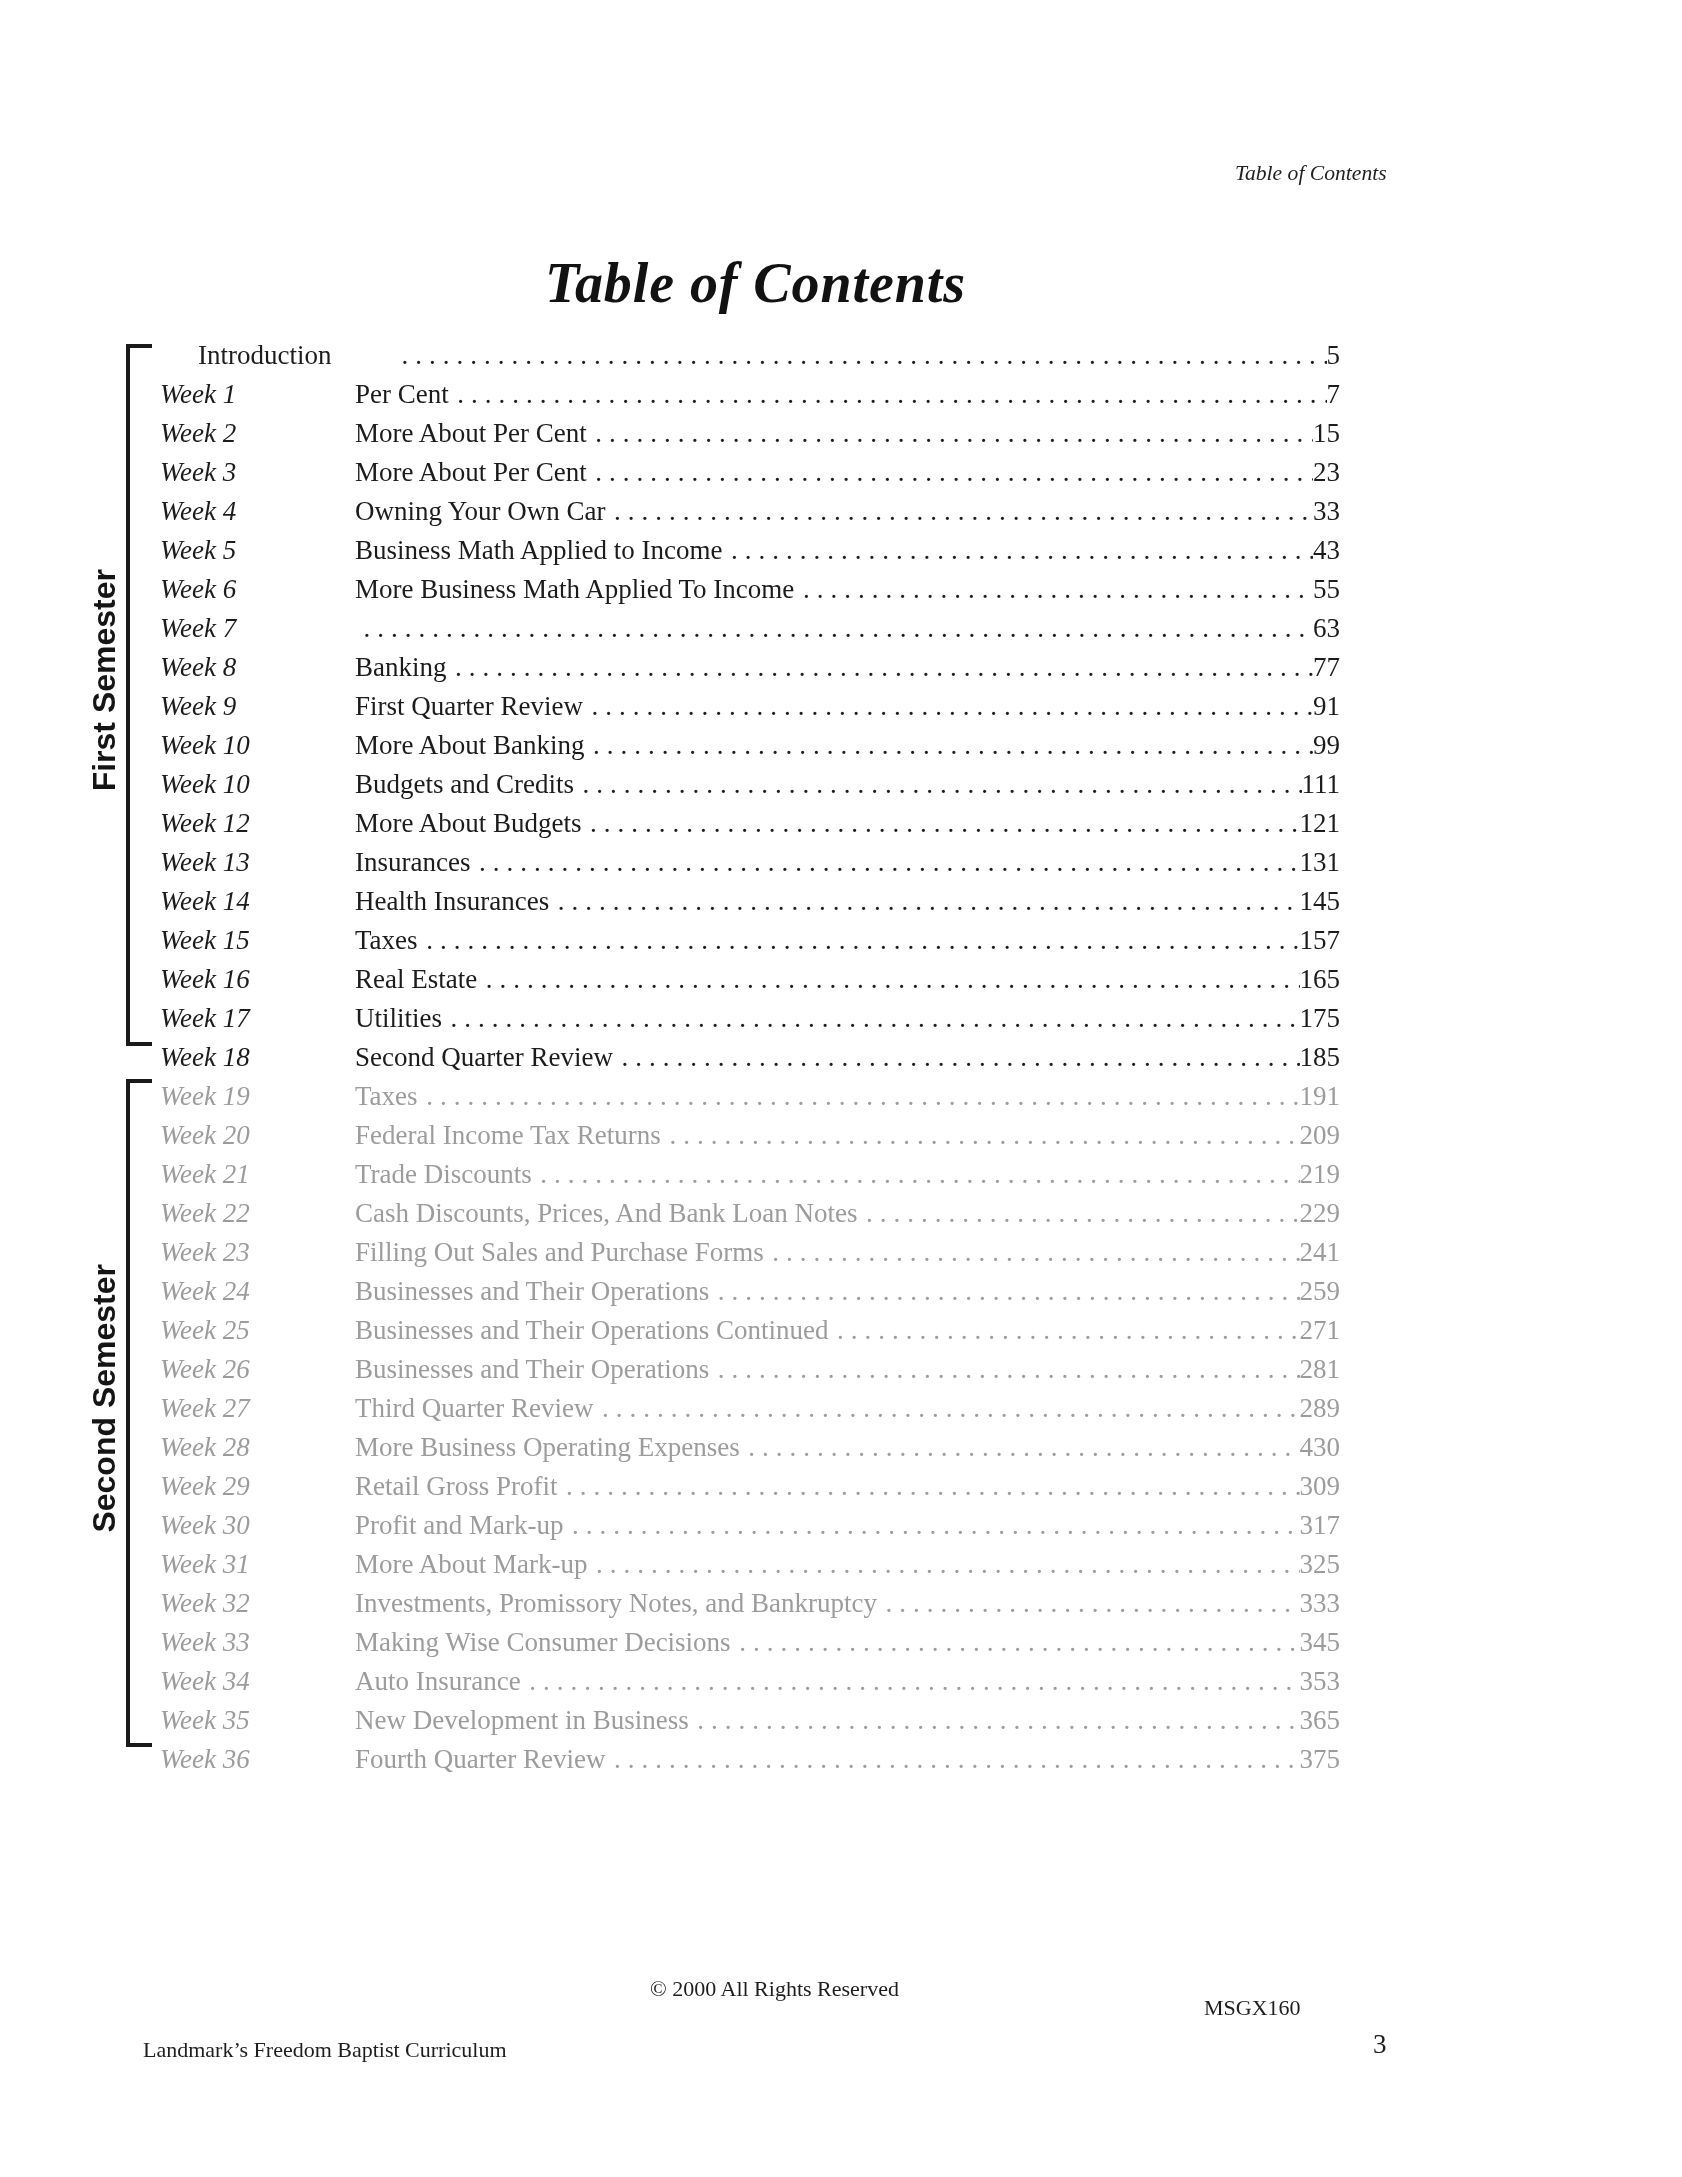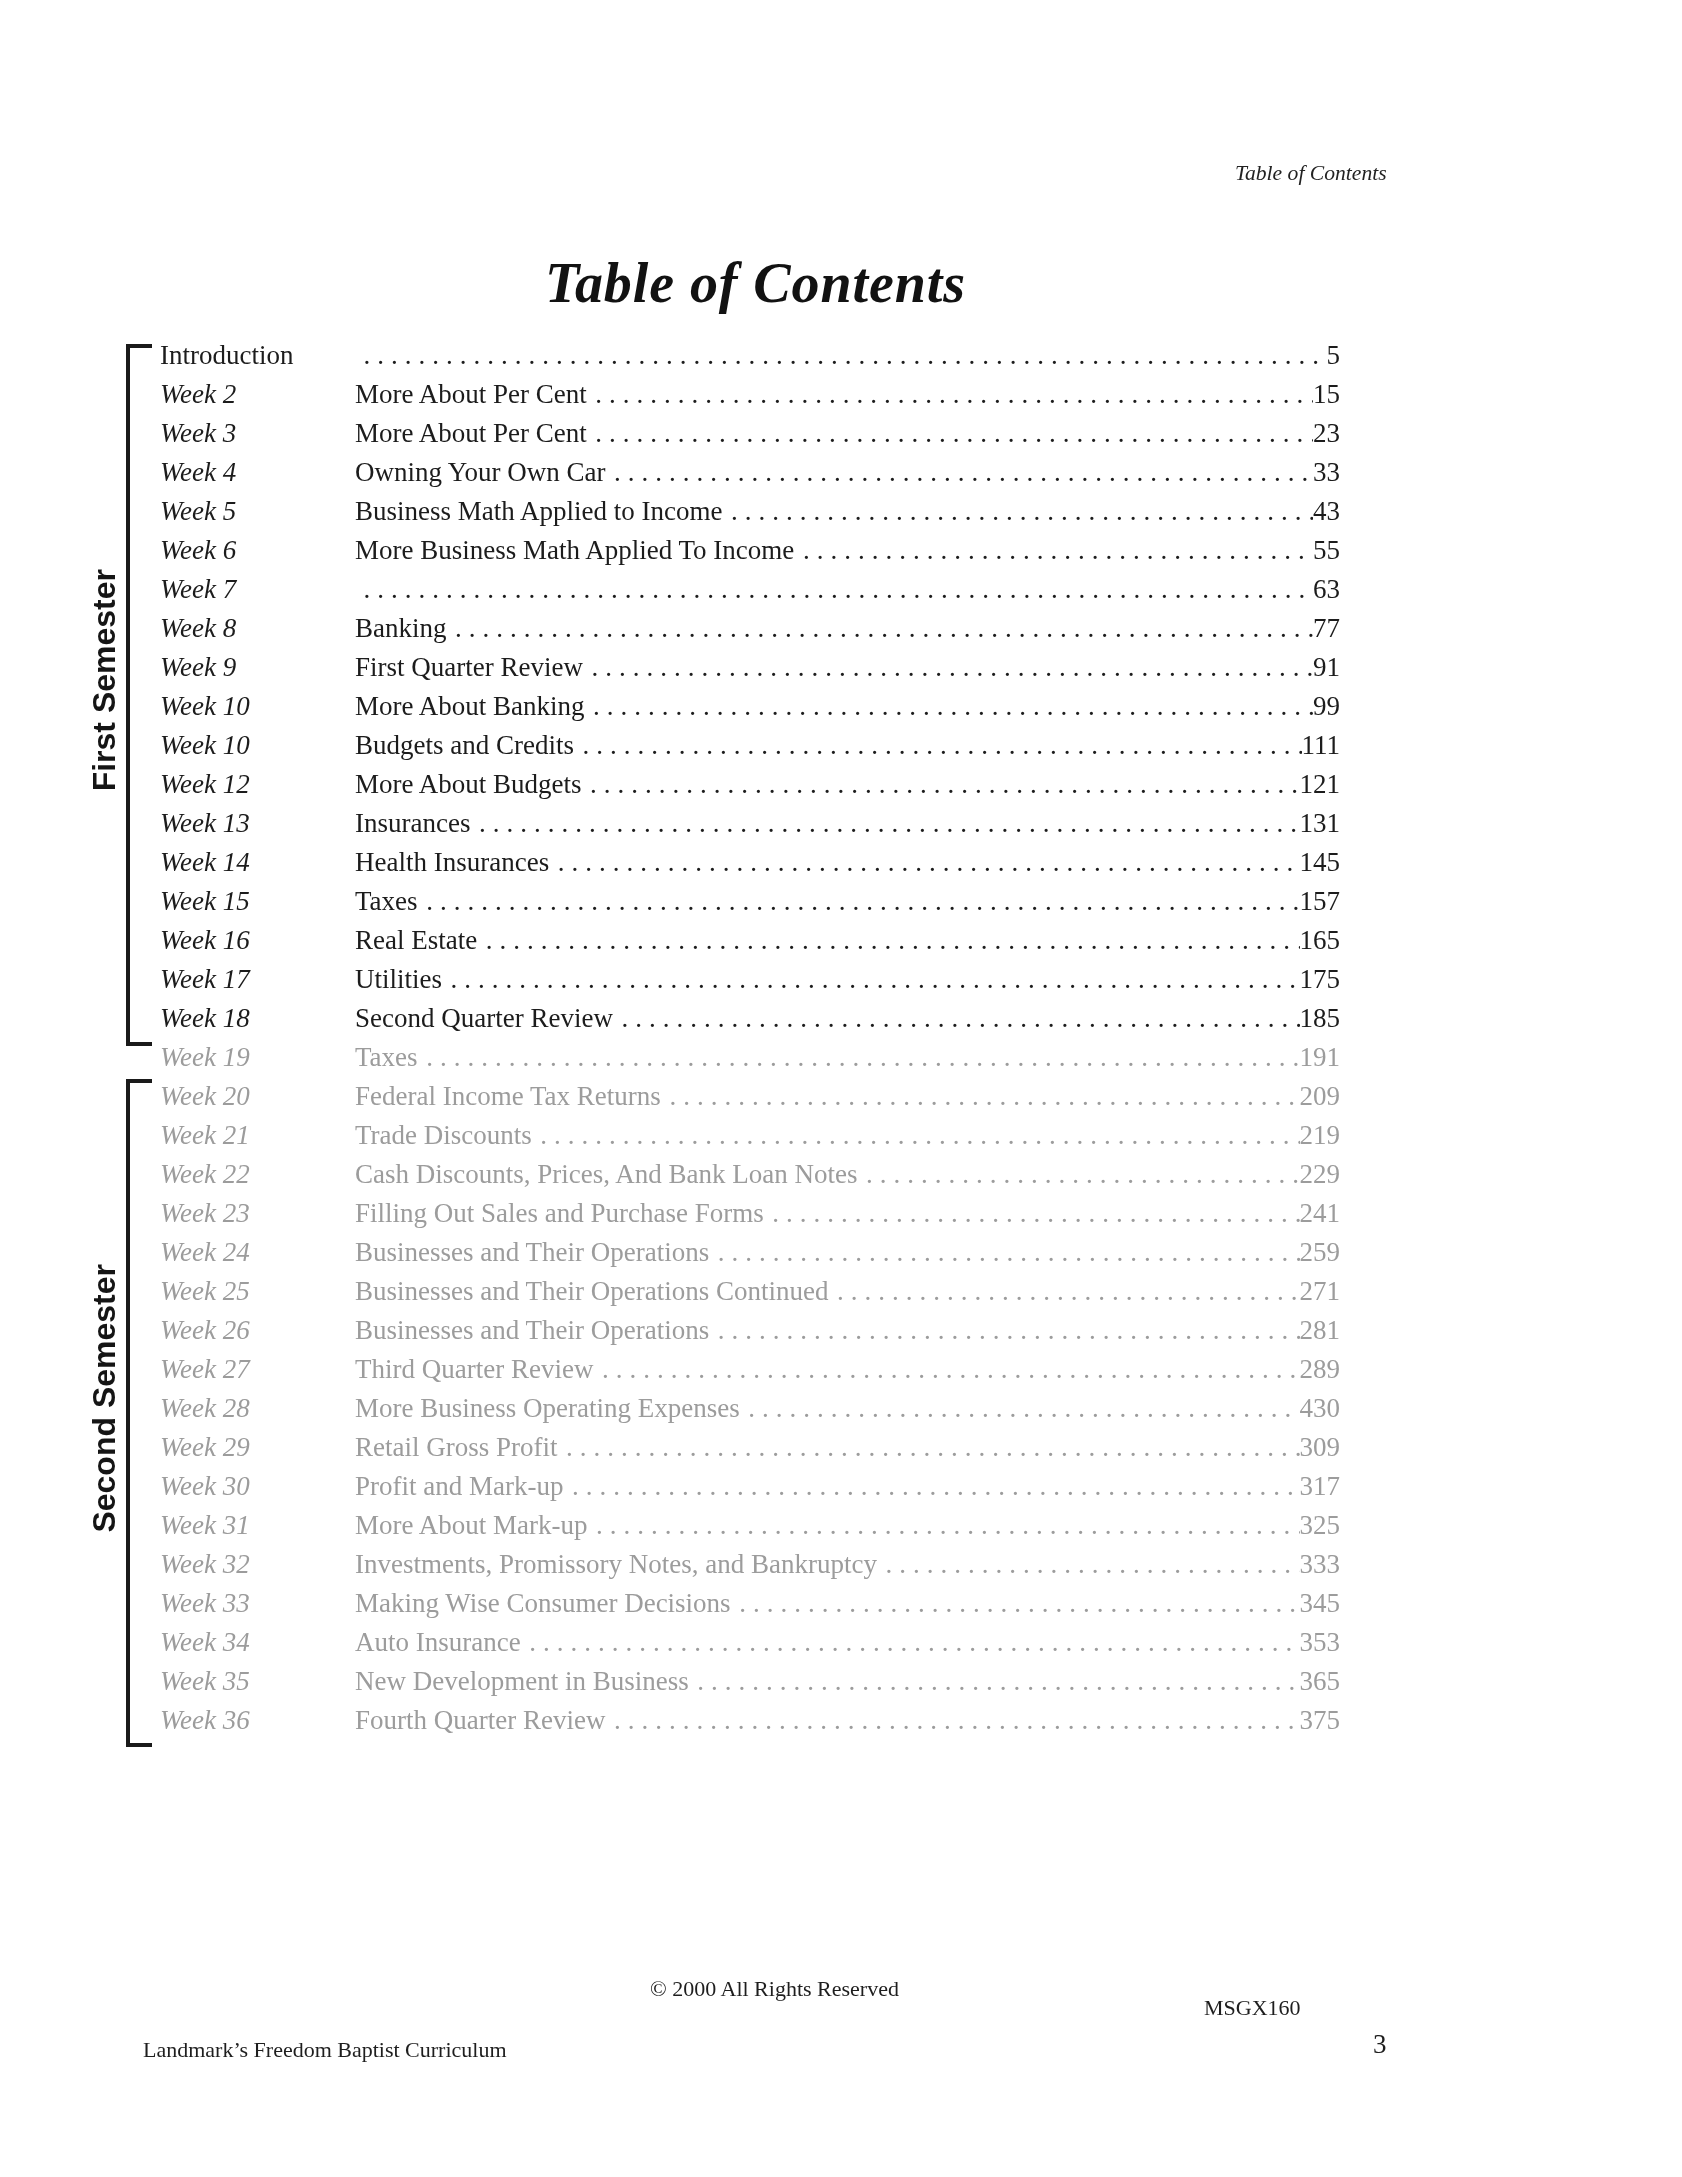--- a/index.html
+++ b/index.html
@@ -30,21 +30,21 @@
     position:absolute; left:160px; top:336px; width:1180px;
   }
   .toc-row {
     display:flex; align-items:baseline;
     line-height:39px; font-size:27px;
     color:var(--c-first,#1c1c1c);
     white-space:nowrap;
   }
   .toc-row.gray { color:var(--c-second,#9c9c9c);align-items:center; }
   .col-label { flex:0 0 195px; font-style:italic; }
-  .col-label.roman { font-style:normal; }
+  .col-label.roman { font-style:normal;margin-left:38px; }
   .col-title { flex:0 0 auto; }
   .leader {
     flex:1 1 auto; overflow:hidden; white-space:nowrap;
     padding-left:8.6px; padding-right:3.5px;
   }
   .leader::after {
     content:"..............................................................................................................";
     letter-spacing:7px;
   }
   .col-page { flex:0 0 auto; }
@@ -97,20 +97,26 @@
 <div class="vlabel" id="vlabel-second">Second Semester</div>
 
 <div class="toc">
     <div class="toc-row">
     <span class="col-label roman">Introduction</span>
     <span class="col-title"></span>
     <span class="leader"></span>
     <span class="col-page">5</span>
   </div>
     <div class="toc-row">
+    <span class="col-label">Week 1</span>
+    <span class="col-title">Per Cent</span>
+    <span class="leader"></span>
+    <span class="col-page">7</span>
+  </div>
+    <div class="toc-row">
     <span class="col-label">Week 2</span>
     <span class="col-title">More About Per Cent</span>
     <span class="leader"></span>
     <span class="col-page">15</span>
   </div>
     <div class="toc-row">
     <span class="col-label">Week 3</span>
     <span class="col-title">More About Per Cent</span>
     <span class="leader"></span>
     <span class="col-page">23</span>

